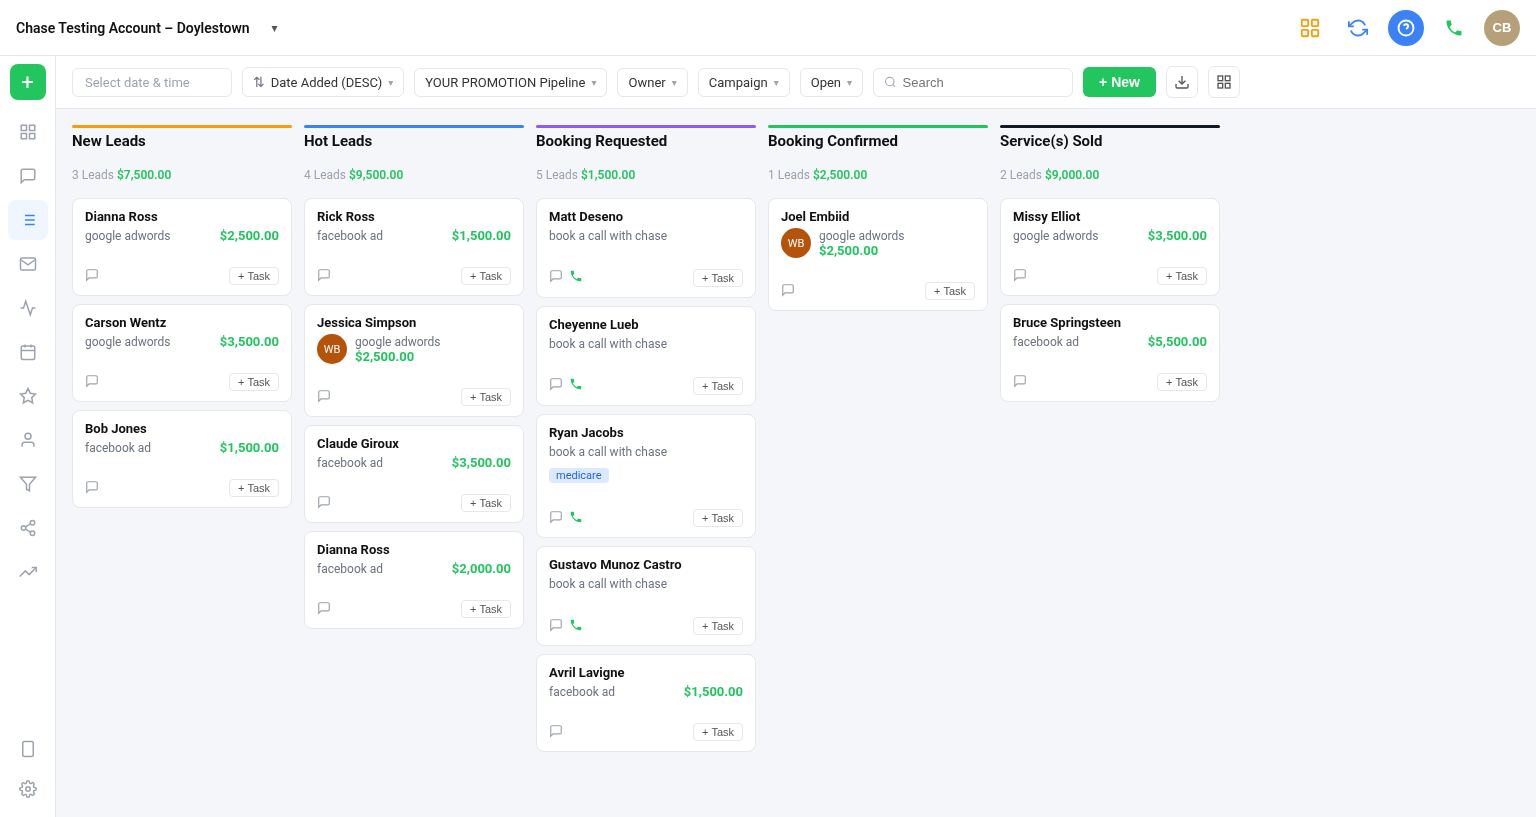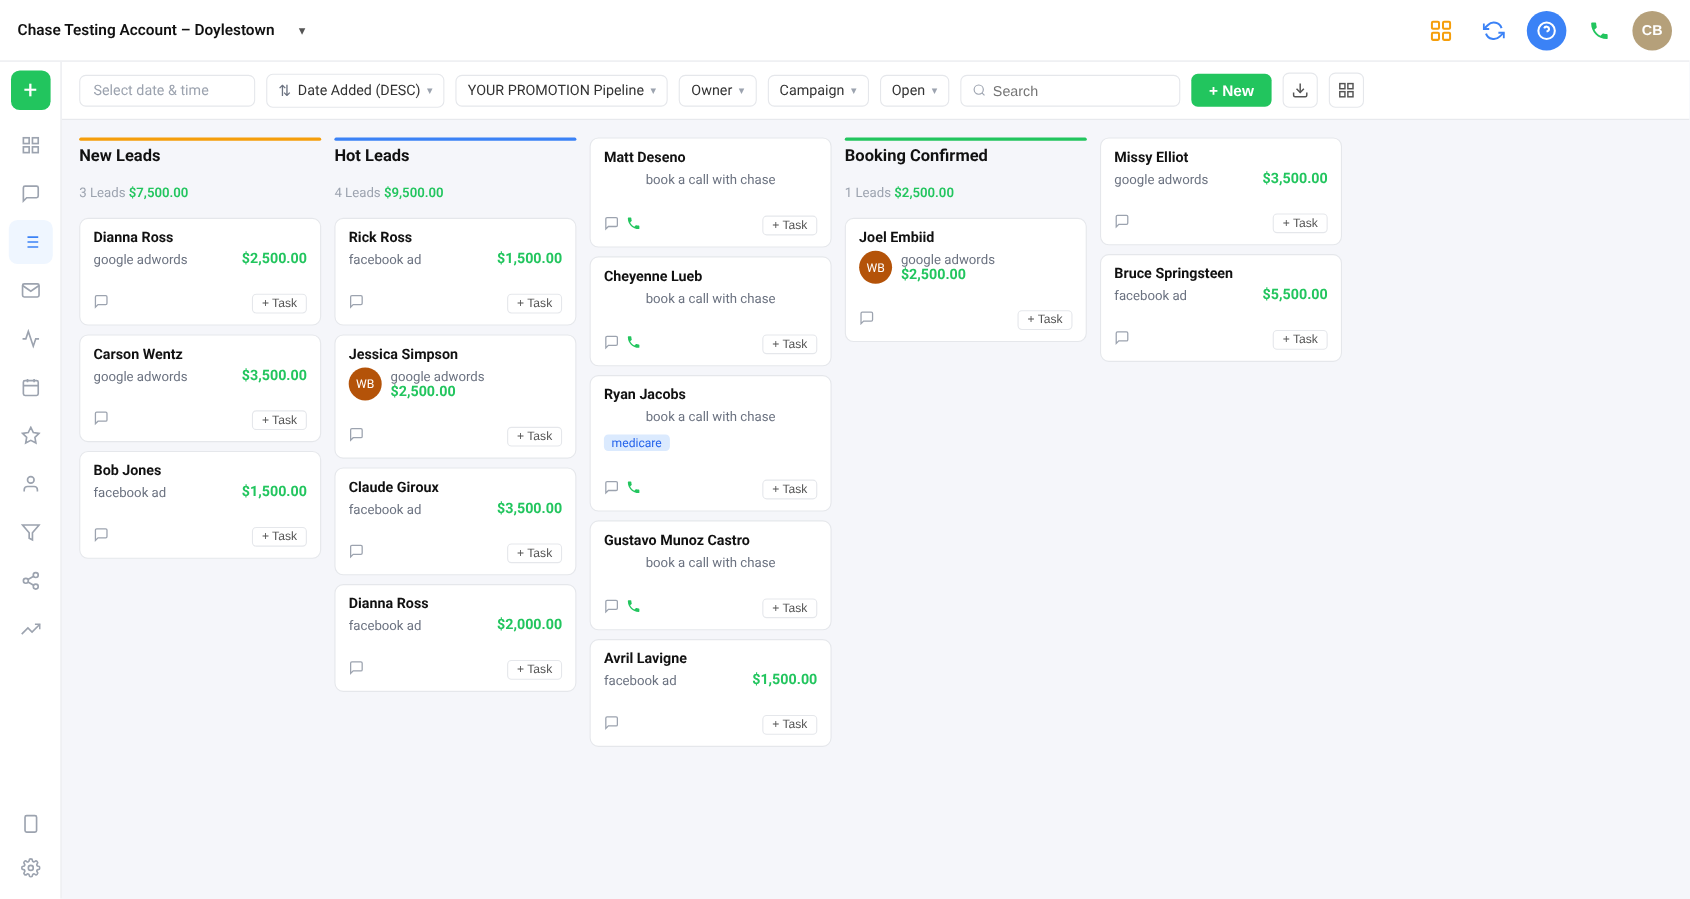--- a/index.html
+++ b/index.html
@@ -181,21 +181,21 @@
     .card-icon.green { color: #22c55e; }
     .task-btn {
       border: 1px solid #e5e7eb;
       border-radius: 4px;
       padding: 2px 8px;
       font-size: 11px;
       color: #555;
       background: #fff;
       cursor: pointer;
     }
-    .card-desc { font-size: 12px; color: #6b7280; margin-bottom: 4px; line-height: 1.4; text-align: center; }
+    .card-desc { font-size: 12px; color: #6b7280; margin-bottom: 4px; line-height: 1.4; }
     .tag {
       display: inline-block;
       background: #dbeafe;
       color: #2563eb;
       border-radius: 4px;
       padding: 1px 7px;
       font-size: 11px;
       margin-top: 4px;
       margin-bottom: 2px;
     }
@@ -517,20 +517,25 @@
             <div class="card-icons">
               <span class="card-icon"><svg width="14" height="14" viewBox="0 0 24 24" fill="none" stroke="currentColor" stroke-width="2">
                   <path d="M21 15a2 2 0 0 1-2 2H7l-4 4V5a2 2 0 0 1 2-2h14a2 2 0 0 1 2 2z"></path>
                 </svg></span>
             </div>
             <button class="task-btn">+ Task</button>
           </div>
         </div>
       </div>
       <div class="column">
+        <div class="column-header">
+          <div class="column-divider" style="background: rgb(139, 92, 246);"></div>
+          <div class="column-title">Booking Requested</div>
+          <div class="column-meta">5 Leads <span class="amount">$1,500.00</span></div>
+        </div>
         <div class="card">
           <div class="card-name">Matt Deseno</div>
           <div class="card-desc">book a call with chase</div>
           <div class="card-footer">
             <div class="card-icons">
               <span class="card-icon"><svg width="14" height="14" viewBox="0 0 24 24" fill="none" stroke="currentColor" stroke-width="2">
                   <path d="M21 15a2 2 0 0 1-2 2H7l-4 4V5a2 2 0 0 1 2-2h14a2 2 0 0 1 2 2z"></path>
                 </svg></span>
               <span class="card-icon green"><svg width="14" height="14" viewBox="0 0 24 24" fill="currentColor">
                   <path d="M6.6 10.8c1.4 2.8 3.8 5.1 6.6 6.6l2.2-2.2c.3-.3.7-.4 1-.2 1.1.4 2.3.6 3.6.6.6 0 1 .4 1 1V20c0 .6-.4 1-1 1-9.4 0-17-7.6-17-17 0-.6.4-1 1-1h3.5c.6 0 1 .4 1 1 0 1.3.2 2.5.6 3.6.1.3 0 .7-.2 1L6.6 10.8z"></path>
@@ -617,20 +622,25 @@
             <div class="card-icons">
               <span class="card-icon"><svg width="14" height="14" viewBox="0 0 24 24" fill="none" stroke="currentColor" stroke-width="2">
                   <path d="M21 15a2 2 0 0 1-2 2H7l-4 4V5a2 2 0 0 1 2-2h14a2 2 0 0 1 2 2z"></path>
                 </svg></span>
             </div>
             <button class="task-btn">+ Task</button>
           </div>
         </div>
       </div>
       <div class="column">
+        <div class="column-header">
+          <div class="column-divider" style="background: rgb(17, 24, 39);"></div>
+          <div class="column-title">Service(s) Sold</div>
+          <div class="column-meta">2 Leads <span class="amount">$9,000.00</span></div>
+        </div>
         <div class="card">
           <div class="card-name">Missy Elliot</div>
           <div class="card-row">
             <div class="card-source">google adwords</div>
             <div class="card-amount">$3,500.00</div>
           </div>
           <div class="card-footer">
             <div class="card-icons">
               <span class="card-icon"><svg width="14" height="14" viewBox="0 0 24 24" fill="none" stroke="currentColor" stroke-width="2">
                   <path d="M21 15a2 2 0 0 1-2 2H7l-4 4V5a2 2 0 0 1 2-2h14a2 2 0 0 1 2 2z"></path>

